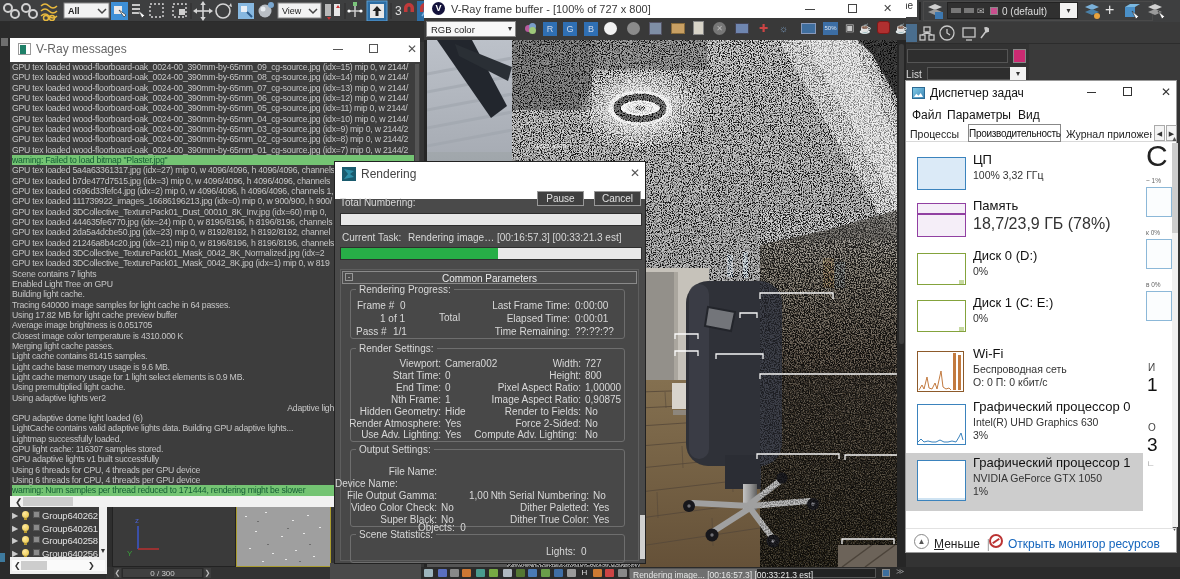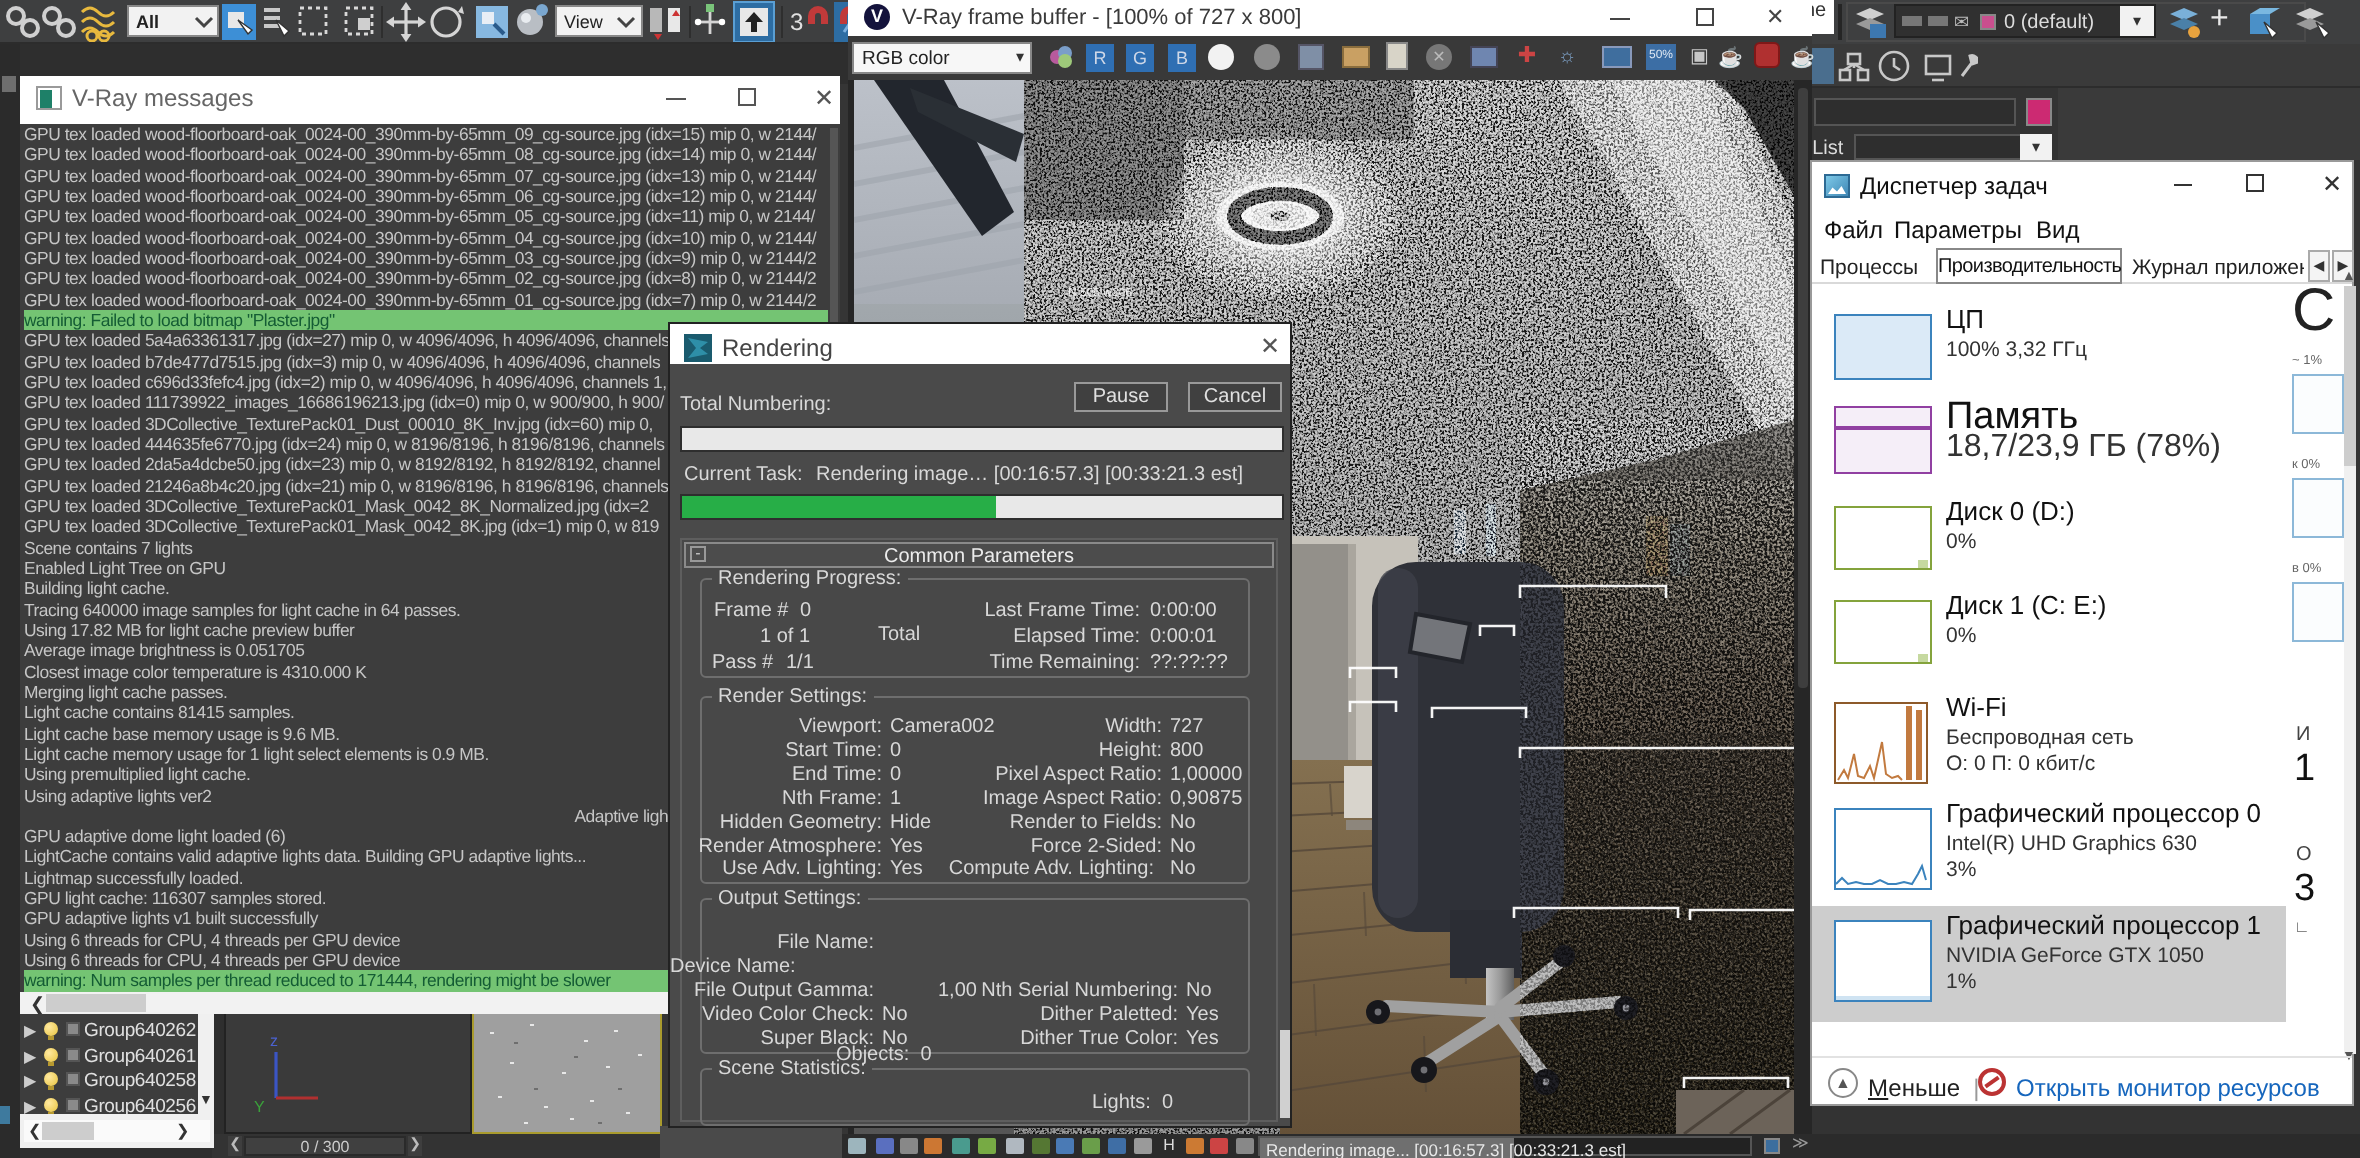--- a/index.html
+++ b/index.html
@@ -562,21 +562,21 @@
     <div class="abs" style="left:89px;top:40px;width:8px;height:10px;color:#333;font-size:7px;text-align:center;">▼</div>
     <div class="abs" style="left:2px;top:53px;width:93px;height:11px;background:#fafafa;">
       <div class="abs" style="left:2px;top:1px;font-size:8px;color:#333;">❮</div>
       <div class="abs" style="left:9px;top:1px;width:26px;height:9px;background:#cdcdcd;"></div>
       <div class="abs" style="left:76px;top:1px;font-size:8px;color:#333;">❯</div>
     </div>
   </div>
 
   <div class="abs" id="rendering-dialog" style="left:334px;top:161px;width:312px;height:403px;background:#4a4a4a;border:1px solid #222;font-size:10px;color:#d8d8d8;">
 
-    <div class="abs" style="left:0;top:0;width:310px;height:20px;background:#ffffff;">
+    <div class="abs" style="left:0;top:0;width:310px;height:37px;background:#ffffff;">
       <div class="abs" style="left:7px;top:5px;width:14px;height:14px;background:#1a5b6e;">
         <div class="abs" style="left:2px;top:2px;width:10px;height:10px;background:#2e8fa8;clip-path:polygon(0 0,100% 20%,60% 50%,100% 80%,0 100%,40% 50%);"></div>
       </div>
       <div class="abs" style="left:26px;top:5px;font-size:12px;color:#444;">Rendering</div>
       <div class="abs" style="left:295px;top:4px;font-size:12px;color:#555;">✕</div>
     </div>
 
     <div class="abs" style="left:202px;top:29px;width:47px;height:15px;background:#404040;border:1px solid #999;color:#e0e0e0;text-align:center;line-height:14px;">Pause</div>
     <div class="abs" style="left:259px;top:29px;width:47px;height:15px;background:#404040;border:1px solid #999;color:#e0e0e0;text-align:center;line-height:14px;">Cancel</div>
     <div class="abs" style="left:5px;top:35px;">Total Numbering:</div>
@@ -689,21 +689,21 @@
         <div class="abs" style="left:11px;top:76px;width:49px;height:33px;">
           <div class="abs" style="left:0;top:0;width:49px;height:33px;background:#dbeaf7;border:1px solid #3b83bd;"></div>
         </div>
         <div class="abs" style="left:67px;top:71px;font-size:13px;color:#111;">ЦП</div>
         <div class="abs" style="left:67px;top:88px;font-size:10.5px;color:#333;">100%  3,32 ГГц</div>
         <div class="abs" style="left:11px;top:122px;width:49px;height:34px;">
           <div class="abs" style="left:0;top:0;width:49px;height:34px;background:#f5eef8;border:1px solid #9140a2;">
             <div class="abs" style="left:0;top:9px;width:47px;height:1.5px;background:#9140a2;"></div>
           </div>
         </div>
-        <div class="abs" style="left:67px;top:117px;font-size:19px;color:#111;">Память</div>
+        <div class="abs" style="left:67px;top:117px;font-size:13px;color:#111;">Память</div>
         <div class="abs" style="left:67px;top:134px;font-size:16px;color:#333;">18,7/23,9 ГБ (78%)</div>
         <div class="abs" style="left:11px;top:172px;width:49px;height:32px;">
           <div class="abs" style="left:0;top:0;width:49px;height:32px;background:#fff;border:1px solid #84a33c;">
             <div class="abs" style="right:1px;bottom:0;width:5px;height:4px;background:#c6d9a0;"></div>
           </div>
         </div>
         <div class="abs" style="left:67px;top:167px;font-size:13px;color:#111;">Диск 0 (D:)</div>
         <div class="abs" style="left:67px;top:184px;font-size:10.5px;color:#333;">0%</div>
         <div class="abs" style="left:11px;top:219px;width:49px;height:32px;">
           <div class="abs" style="left:0;top:0;width:49px;height:32px;background:#fff;border:1px solid #84a33c;">

